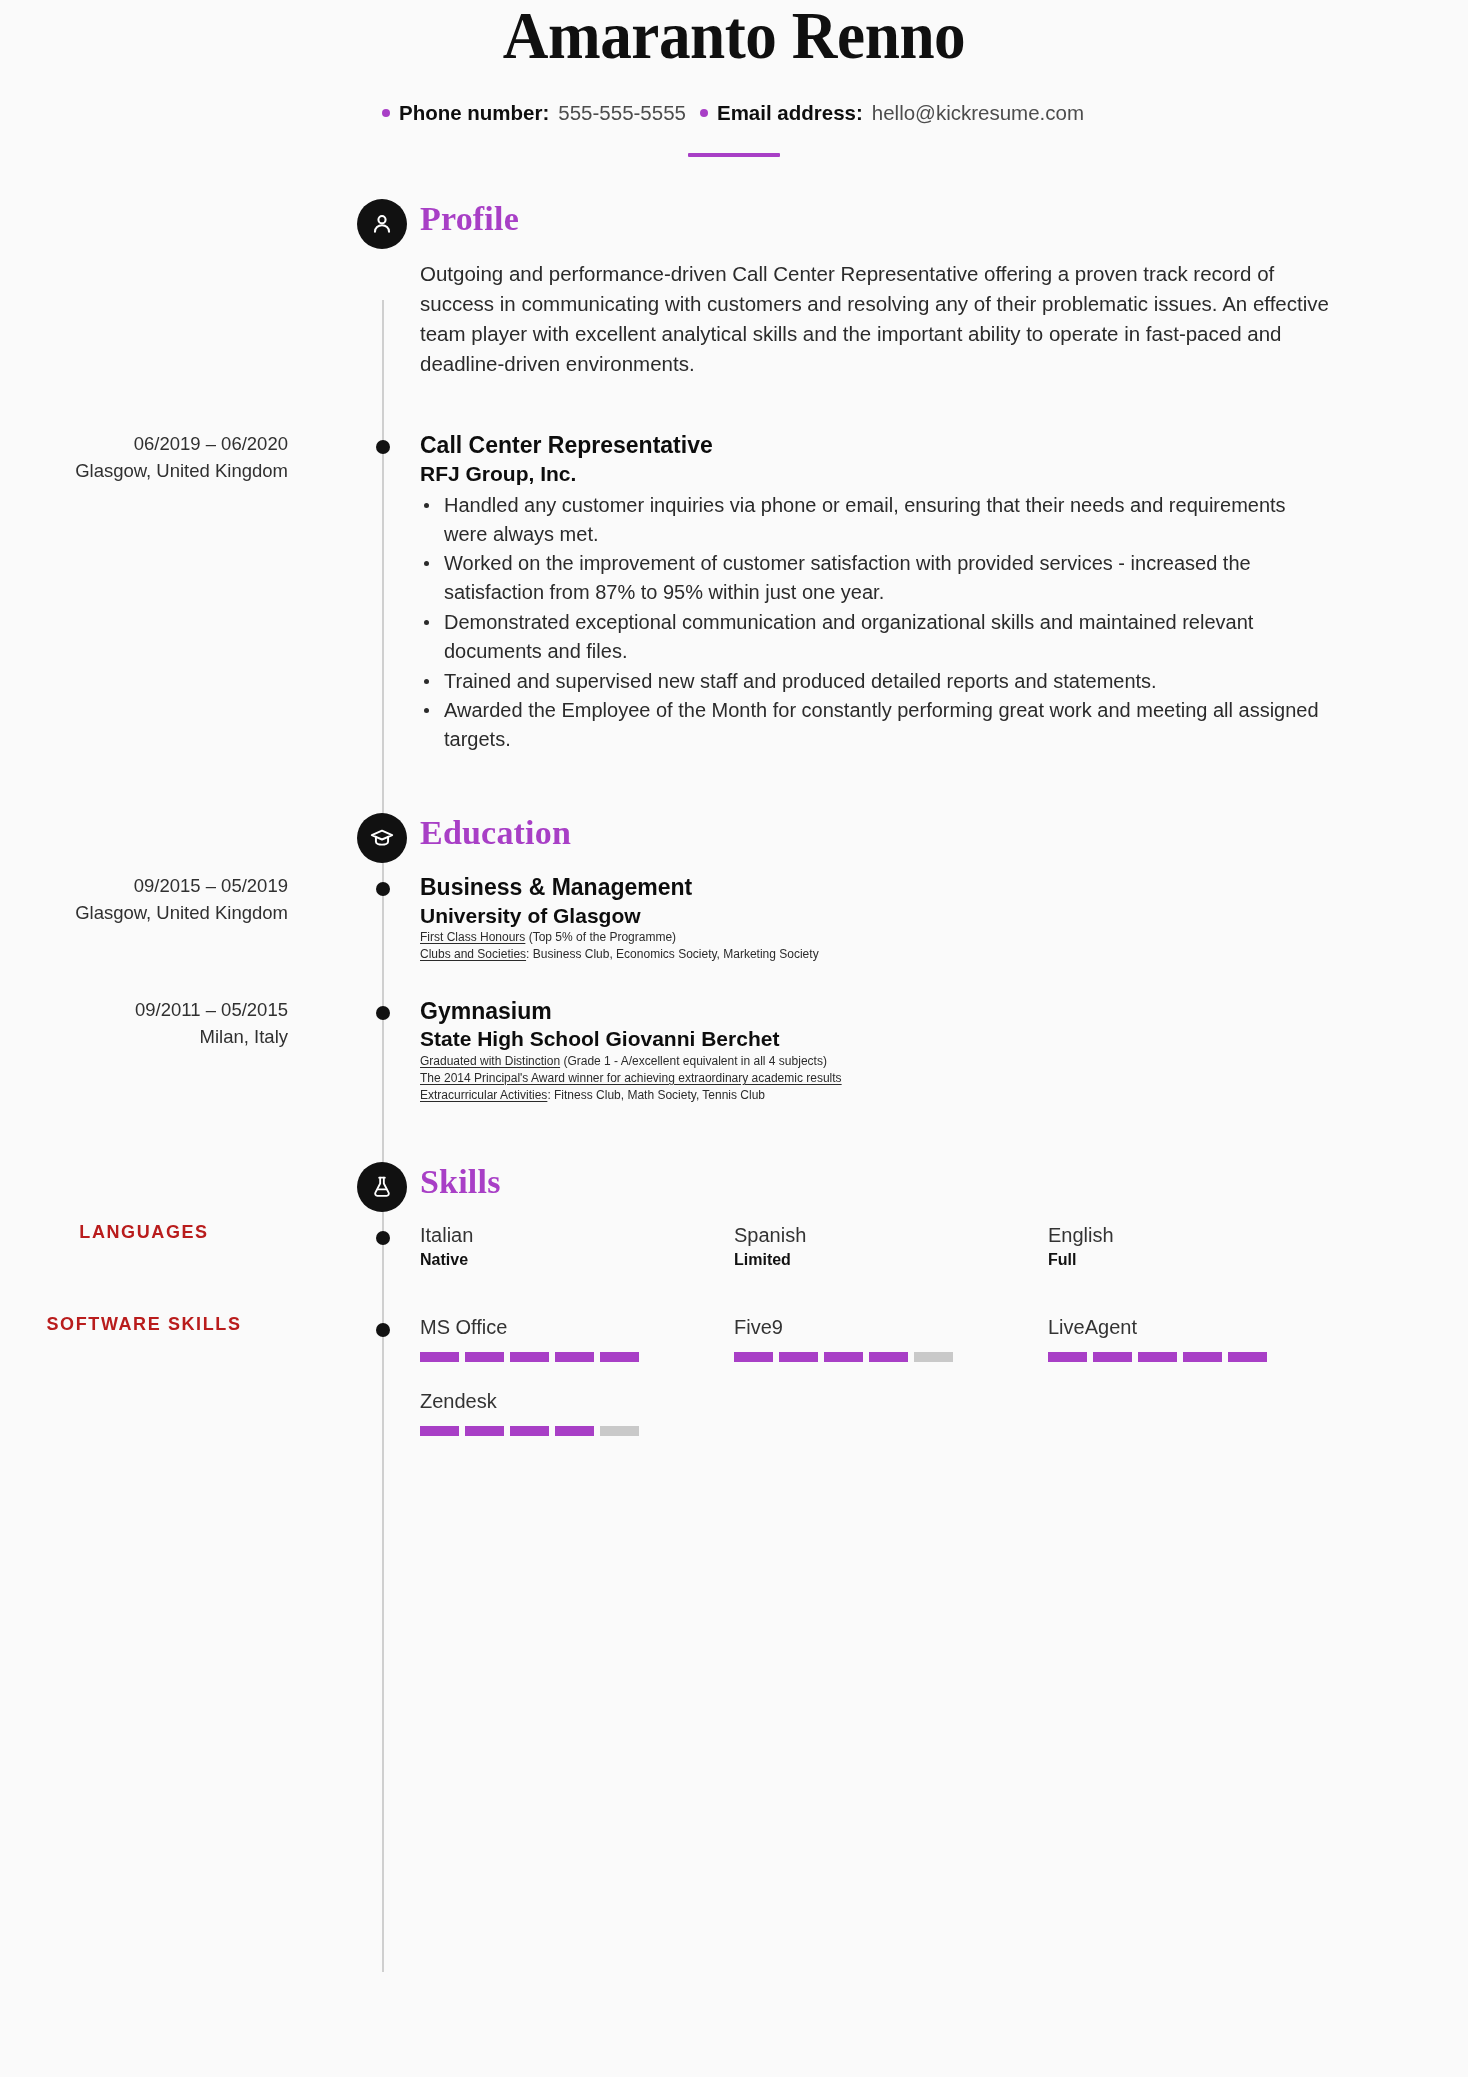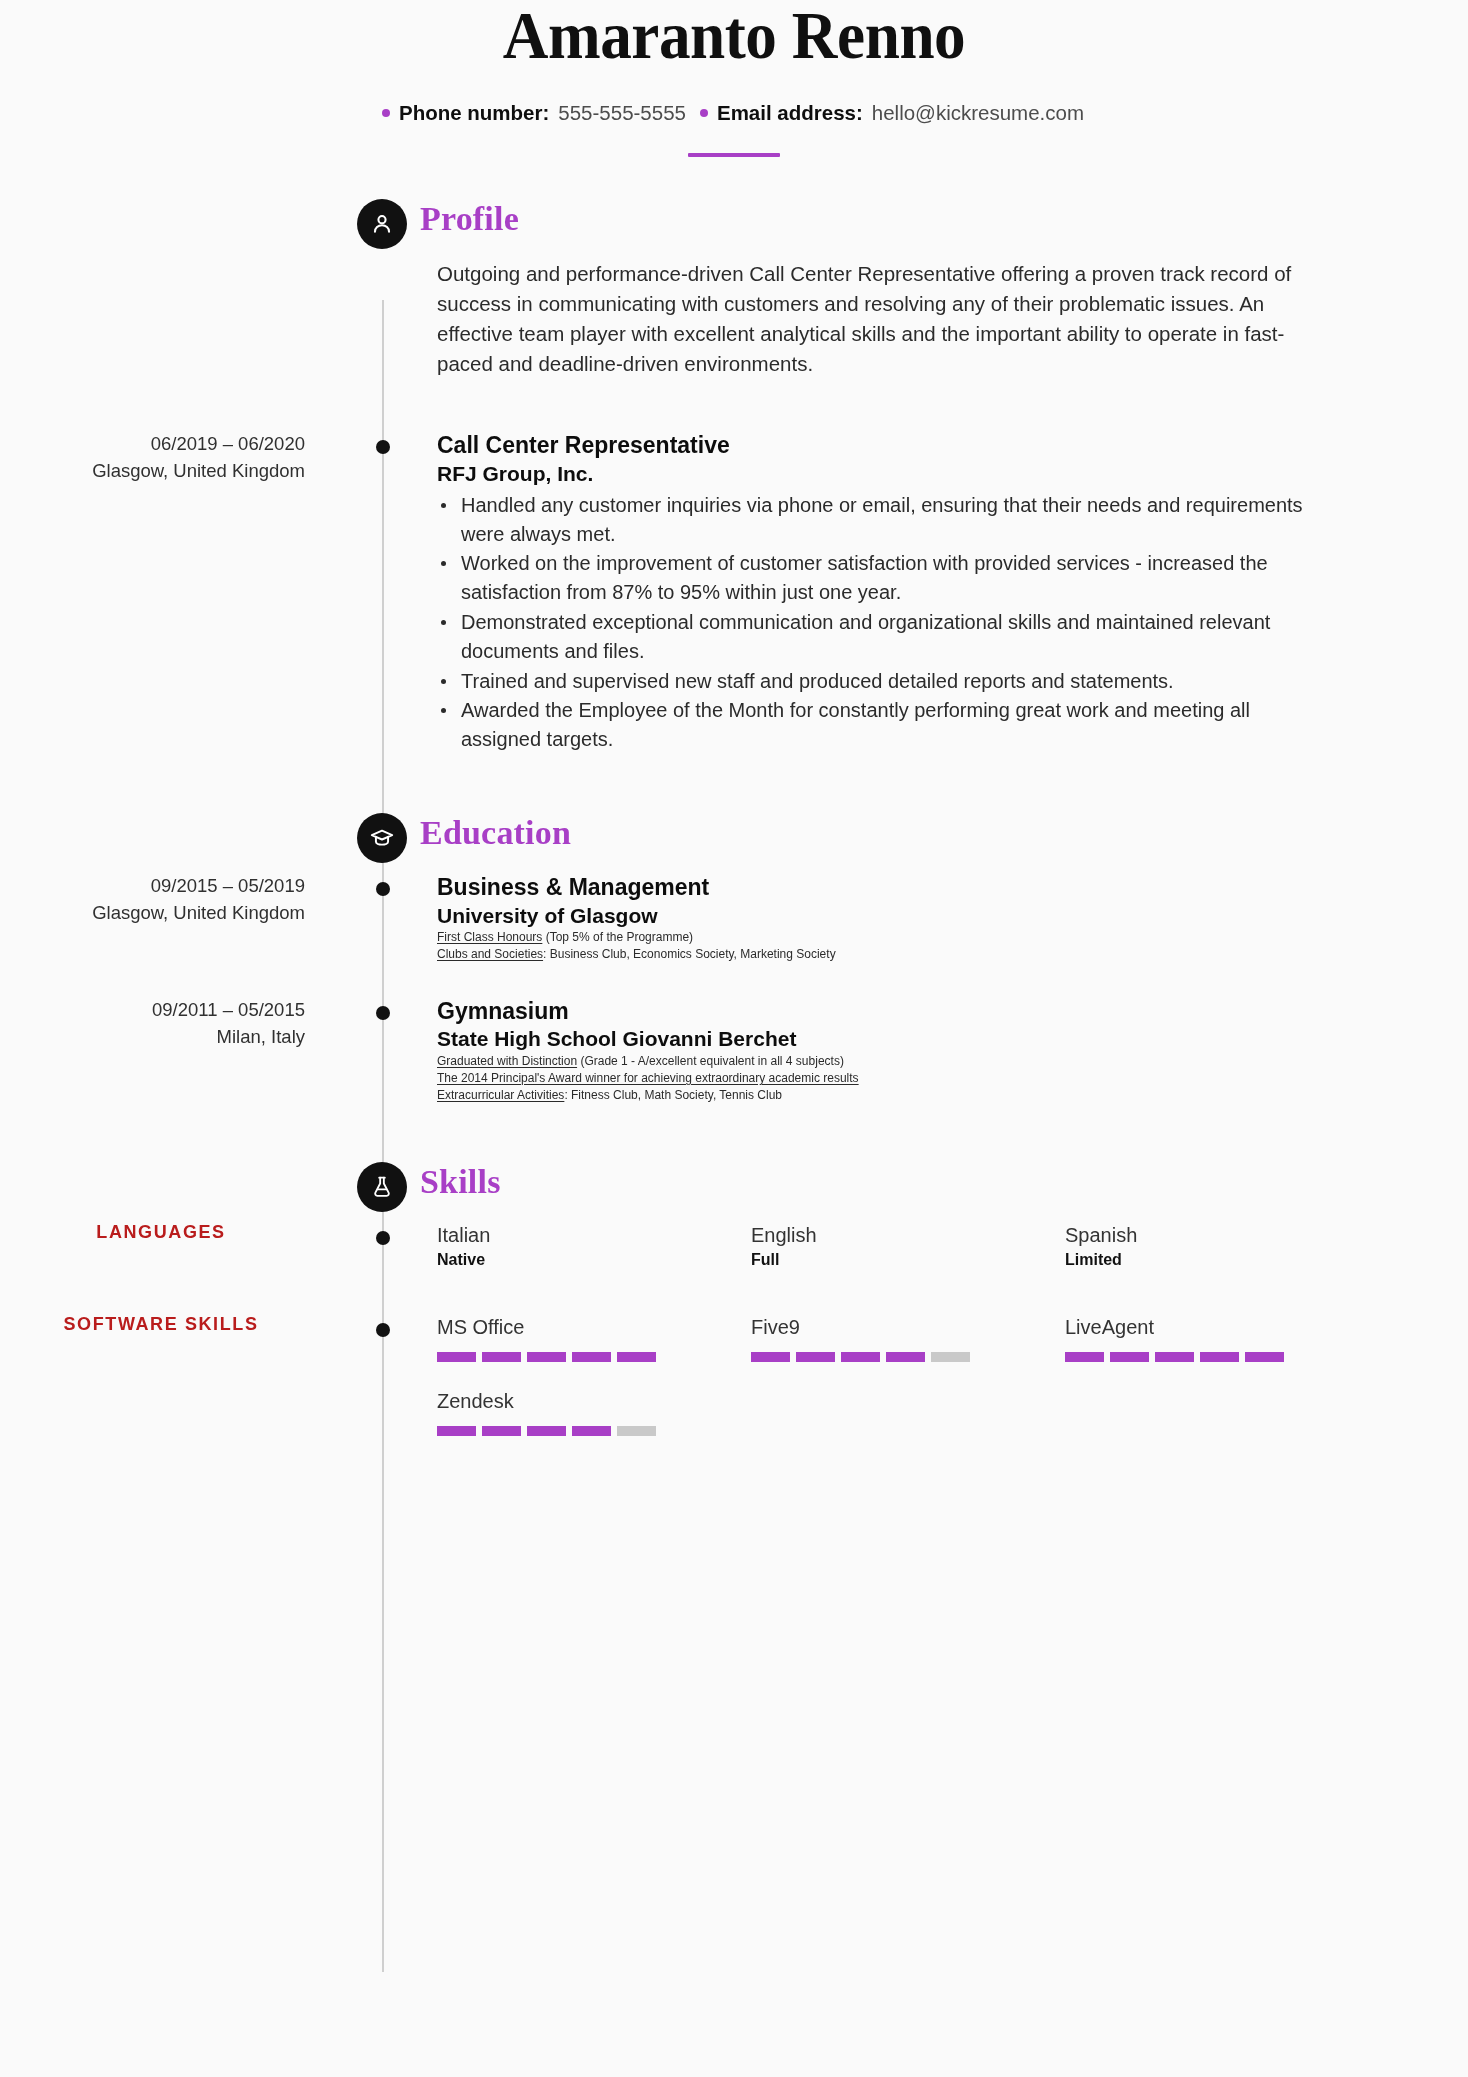--- a/index.html
+++ b/index.html
@@ -110,21 +110,21 @@
     font-weight: bold;
     font-size: 34px;
     color: #a83fc6;
     letter-spacing: 0.2px;
   }
 
   
   .row {
     position: relative;
     display: flex;
-    padding-left: 17px;
+    padding-left: 0;
   }
   .meta {
     width: 344px;
     text-align: right;
     padding-right: 56px;
     font-size: 18.5px;
     color: #303030;
     line-height: 1.45;
     flex: 0 0 344px;
   }
@@ -381,26 +381,26 @@
 
       <div class="row">
         <div class="skill-label">LANGUAGES</div>
         <div class="node"></div>
         <div class="skill-grid">
           <div class="skill-cell">
             <div class="skill-name">Italian</div>
             <div class="skill-level">Native</div>
           </div>
           <div class="skill-cell">
+            <div class="skill-name">Spanish</div>
+            <div class="skill-level">Limited</div>
+          </div>
+          <div class="skill-cell">
             <div class="skill-name">English</div>
             <div class="skill-level">Full</div>
-          </div>
-          <div class="skill-cell">
-            <div class="skill-name">Spanish</div>
-            <div class="skill-level">Limited</div>
           </div>
         </div>
       </div>
 
       <div class="sec-gap-sm"></div>
 
       <div class="row">
         <div class="skill-label">SOFTWARE SKILLS</div>
         <div class="node"></div>
         <div class="skill-grid">

